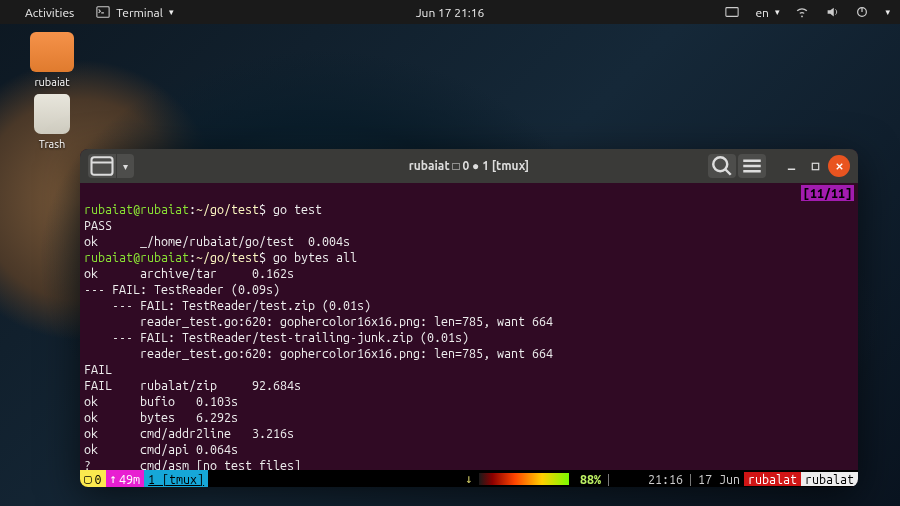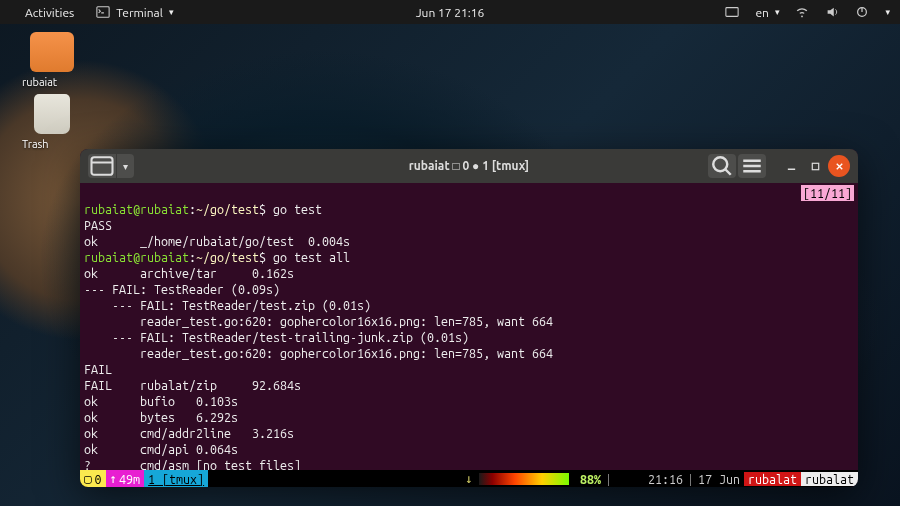--- a/index.html
+++ b/index.html
@@ -32,21 +32,21 @@
   }
   .topbar .left { display: flex; gap: 22px; align-items: flex-end; margin-left: 15px; }
   .topbar .center { position: absolute; left: 50%; transform: translateX(-50%); }
   .topbar .right { margin-left: auto; display: flex; gap: 16px; align-items: center; }
   .topbar .tb-item { display: inline-flex; gap: 6px; align-items: center; }
   .tb-icon { display: inline-block; width: 14px; height: 14px; }
   
   .desktop-icon {
     position: absolute; z-index: 1;
     left: 22px; width: 60px;
-    text-align: left;
+    text-align: center;
     color: #fff;
     font-size: 11px;
     text-shadow: 0 1px 2px rgba(0,0,0,0.8);
   }
   .desktop-icon .box {
     width: 44px; height: 40px; margin: 0 auto 4px;
     border-radius: 6px;
   }
   .di-folder .box { top: 32px; }
   .di-folder { top: 32px; }
@@ -101,22 +101,22 @@
     padding: 2px 4px;
     white-space: pre;
     color: #eee;
     position: relative;
     overflow: hidden;
   }
   .green  { color: #8ae234; }
   .blue   { color: #fef9c3; }
   .search-indicator {
     position: absolute; right: 4px; top: 2px;
-    background: #f9a8d4; color: #000;
-    padding: 0 2px; font-weight: normal;
+    background: #a21caf; color: #000;
+    padding: 0 2px; font-weight: bold;
   }
   
   .tmuxbar {
     height: 17px;
     background: #000;
     display: flex;
     align-items: stretch;
     font-family: "Ubuntu Mono", monospace;
     font-size: 12.5px;
   }
@@ -227,21 +227,21 @@
             <path d="M3 3l6 6M9 3l-6 6" stroke="#fff" stroke-width="1.5"></path>
           </svg>
       </span>
     </div>
   </div>
 
   <div class="termbody">
 <span class="search-indicator">[11/11]</span><span class="green">rubaiat@rubaiat</span><span>:</span><span class="blue">~/go/test</span><span>$ </span><span>go test</span>
 <span>PASS</span>
 <span>ok      _/home/rubaiat/go/test  0.004s</span>
-<span class="green">rubaiat@rubaiat</span><span>:</span><span class="blue">~/go/test</span><span>$ </span><span>go test all</span>
+<span class="green">rubaiat@rubaiat</span><span>:</span><span class="blue">~/go/test</span><span>$ </span><span>go bytes all</span>
 <span>ok      archive/tar     0.162s</span>
 <span>--- FAIL: TestReader (0.09s)</span>
 <span>    --- FAIL: TestReader/test.zip (0.01s)</span>
 <span>        reader_test.go:620: gophercolor16x16.png: len=785, want 664</span>
 <span>    --- FAIL: TestReader/test-trailing-junk.zip (0.01s)</span>
 <span>        reader_test.go:620: gophercolor16x16.png: len=785, want 664</span>
 <span>FAIL</span>
 <span>FAIL    rubalat/zip     92.684s</span>
 <span>ok      bufio   0.103s</span>
 <span>ok      bytes   6.292s</span>

